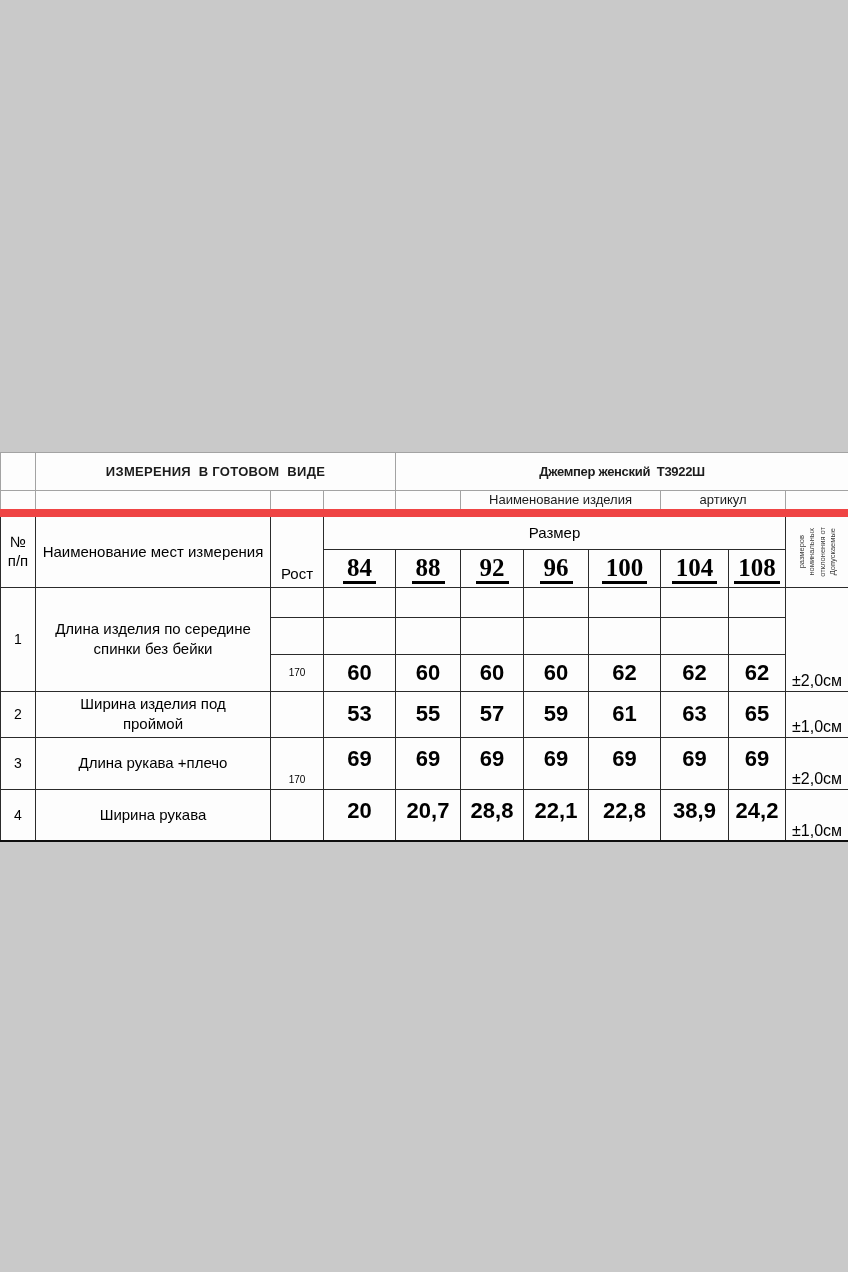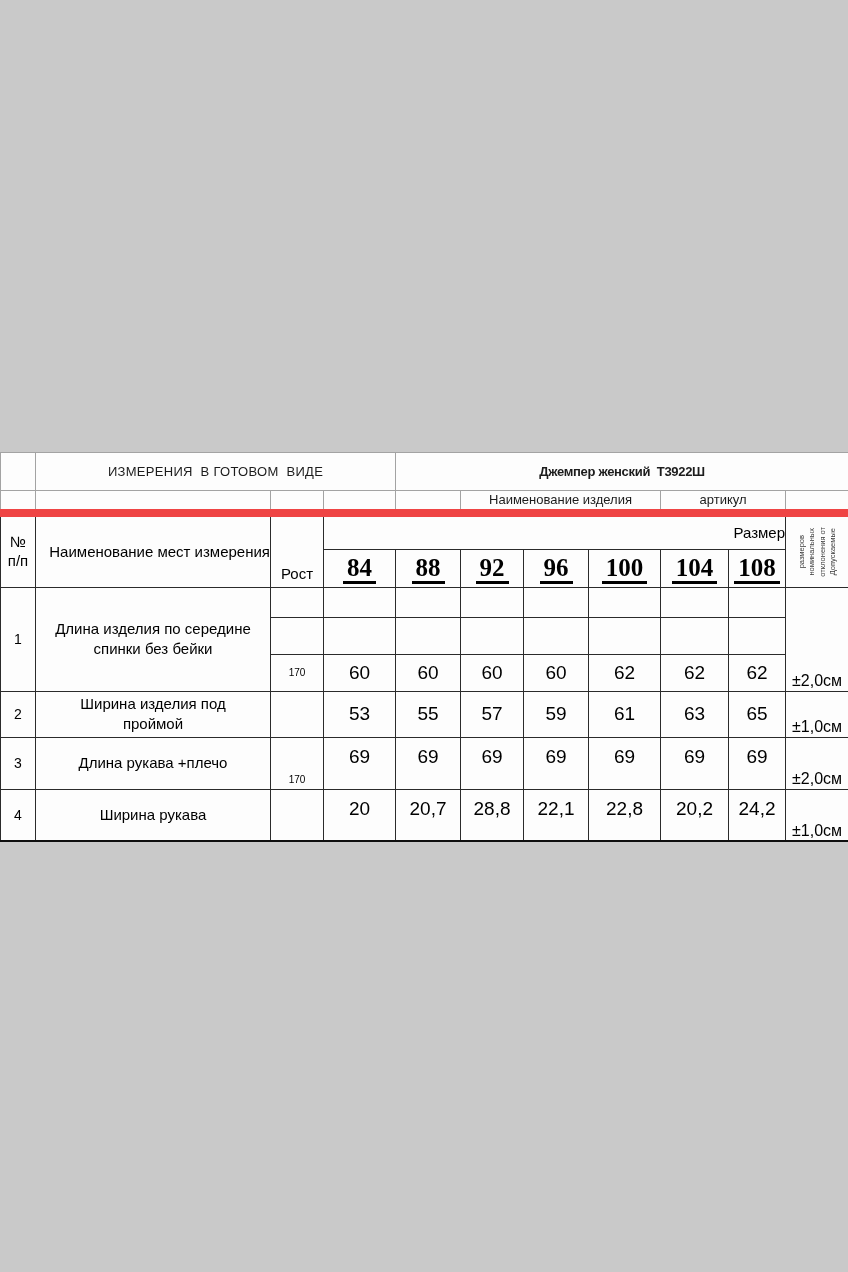--- a/index.html
+++ b/index.html
@@ -33,41 +33,41 @@
   .r-hd1{height:36px}
   .r-hd2{height:36px}
   .r-s1{height:30px}
   .r-s2{height:37px}
   .r-s3{height:37px}
   .r-2{height:46px}
   .r-3{height:52px}
   .r-4{height:52px}
   tr.r-4 td{border-bottom:2px solid #0f0f0f;}
   .pre{white-space:pre;}
-  .title-cell{font-weight:normal;font-size:17px;letter-spacing:.3px;}
+  .title-cell{font-weight:bold;font-size:17px;letter-spacing:.3px;}
   .product-cell{font-weight:bold;font-size:29px;letter-spacing:-.3px;}
-  .hdr{font-size:15px;text-align:right;}
+  .hdr{font-size:15px;}
   .nohdr div{font-size:15px;line-height:1.25;}
   .rost-hdr{vertical-align:bottom;padding-bottom:5px;font-size:15px;}
   .size-cell{font-weight:bold;font-size:25px;}
   .size-cell span{display:inline-block;border-bottom:3px solid #000;padding:0 4px;line-height:1.05;font-family:Liberation Serif, serif;}
   .vert-cell{padding:1px;}
   .vwrap{display:flex;flex-direction:row-reverse;justify-content:center;align-items:center;gap:1px;height:68px;}
   .vwrap span{
     writing-mode:vertical-rl;
     transform:rotate(180deg);
     font-size:7.5px;
     color:#3a3a3a;
     line-height:1.25;
     white-space:nowrap;
   }
   .num{font-size:14px;}
   .label{font-size:15px;padding:2px 18px;line-height:1.35;}
   .rost{font-size:10px;}
-  .val{font-weight:normal;font-size:19px;}
+  .val{font-weight:bold;font-size:22px;}
   .tol{font-size:16px;vertical-align:bottom;padding-bottom:0;line-height:1.15;}
   .vbottom{vertical-align:bottom;padding-bottom:4px;}
   .vtop{vertical-align:top;padding-top:8px;}
 </style>
 </head>
 <body>
 
 <div class="sheet">
   <table>
     <colgroup>
@@ -196,19 +196,19 @@
 
     <tr class="r-4">
       <td class="num">4</td>
       <td class="label">Ширина рукава</td>
       <td class="rost"></td>
       <td class="val vtop">20</td>
       <td class="val vtop">20,7</td>
       <td class="val vtop">28,8</td>
       <td class="val vtop">22,1</td>
       <td class="val vtop">22,8</td>
-      <td class="val vtop">20,2</td>
+      <td class="val vtop">38,9</td>
       <td class="val vtop">24,2</td>
       <td class="tol">±1,0см</td>
     </tr>
   </tbody>
     </table>
 </div>
 
 </body></html>

